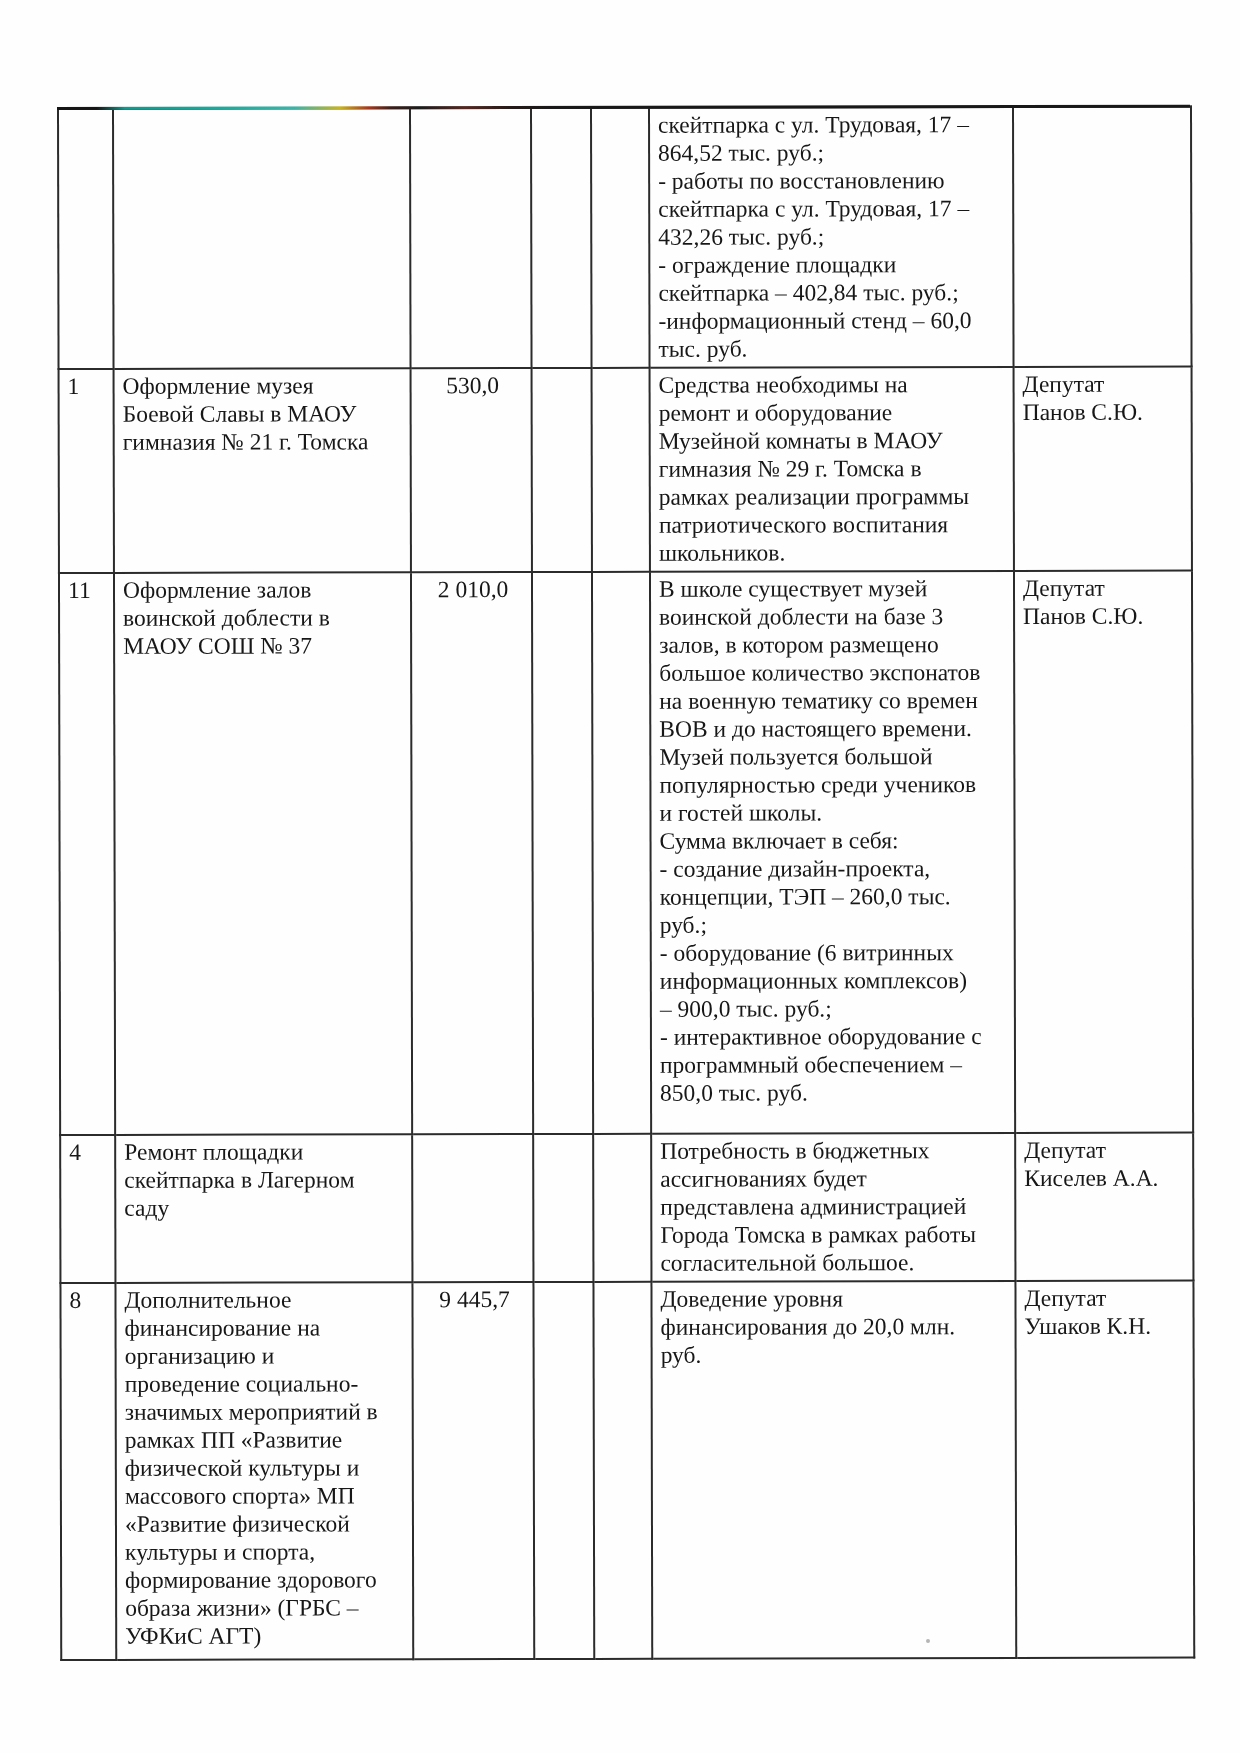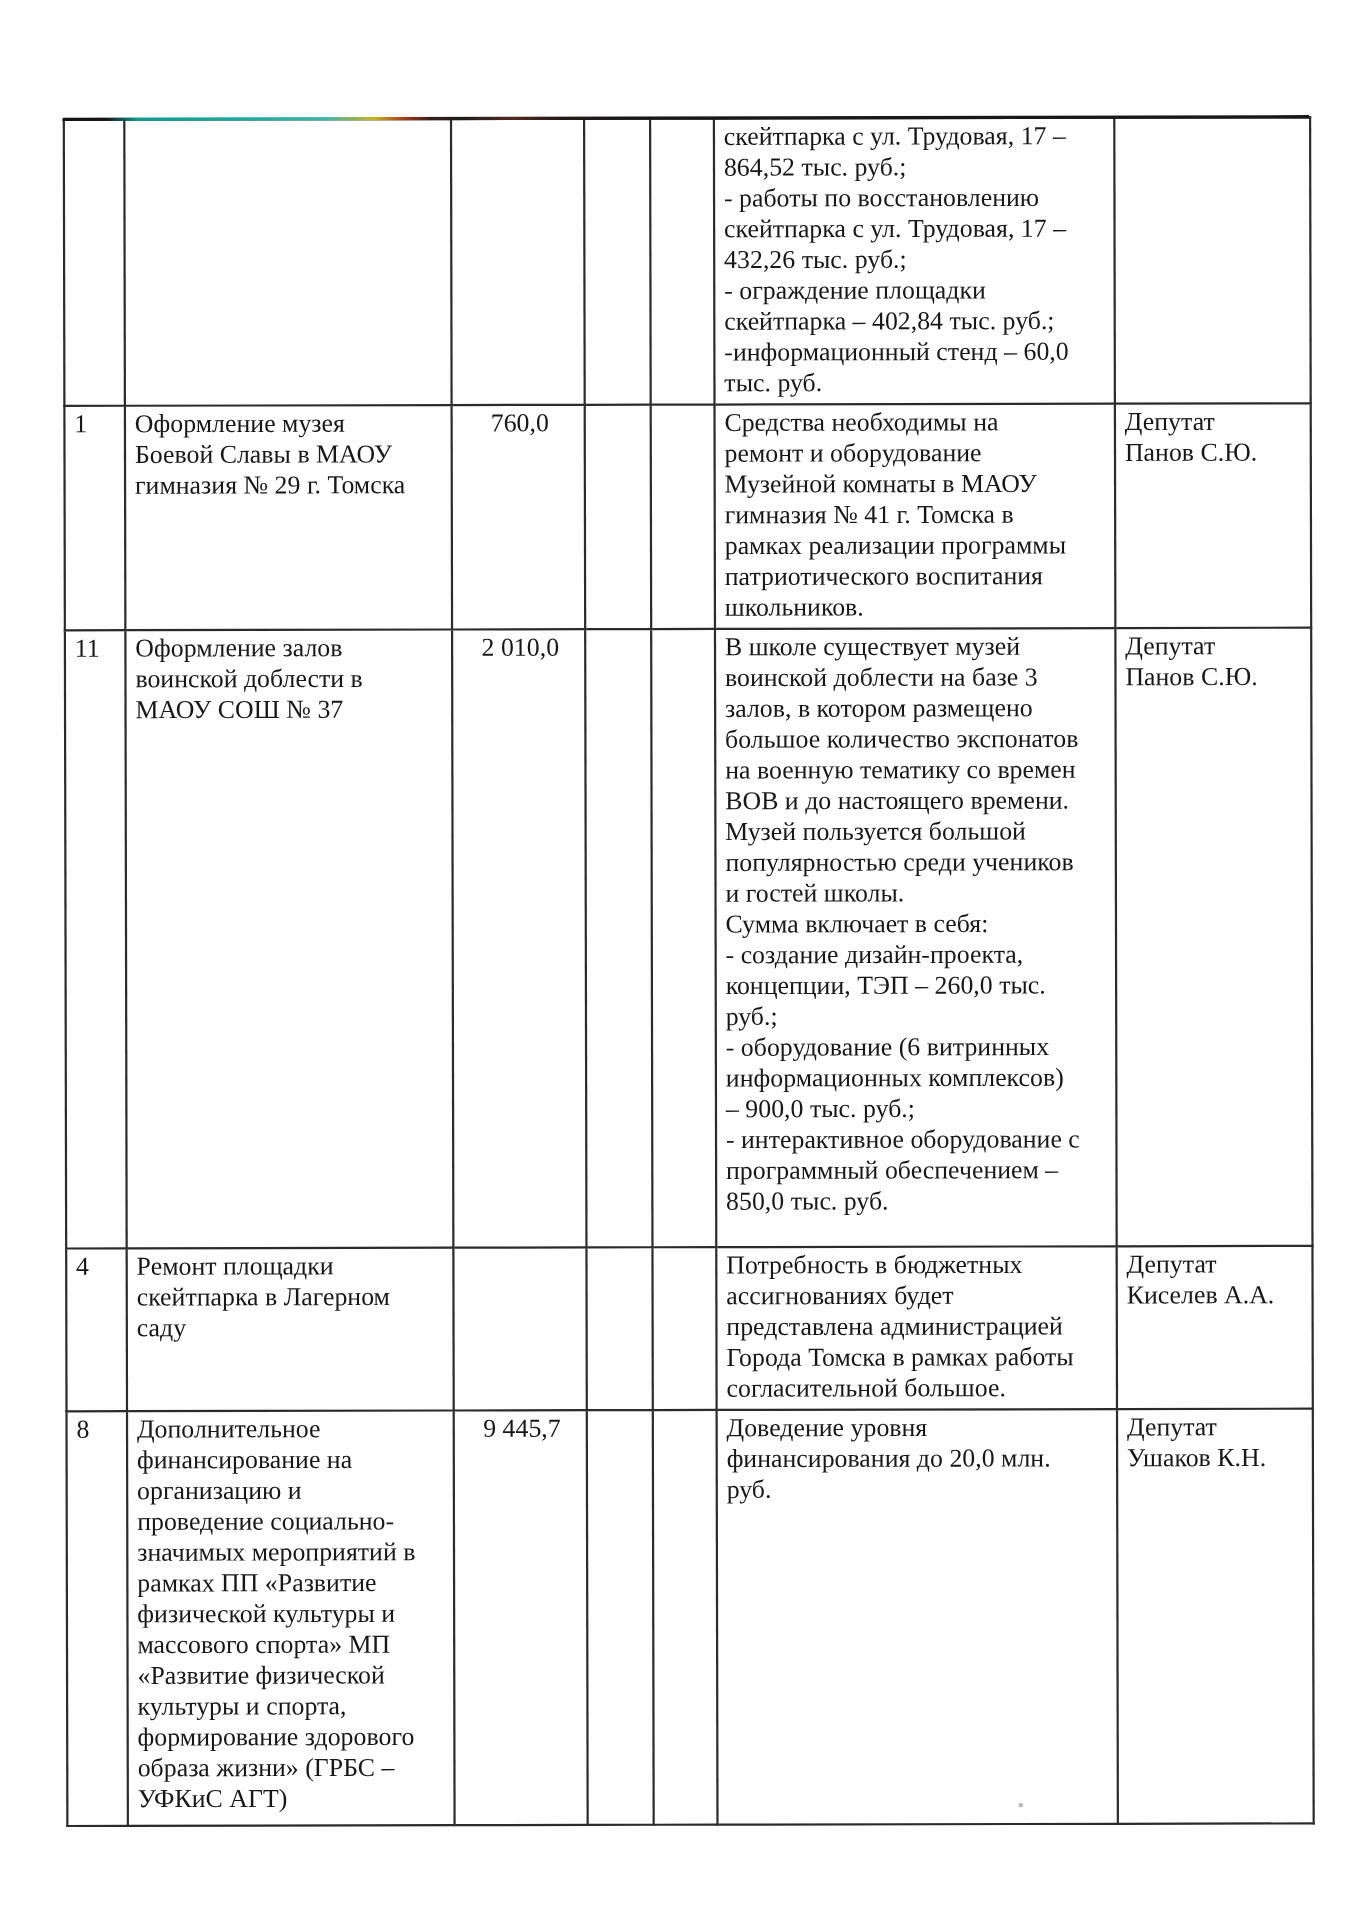--- a/index.html
+++ b/index.html
@@ -106,28 +106,28 @@
 - ограждение площадки
 скейтпарка – 402,84 тыс. руб.;
 -информационный стенд – 60,0
 тыс. руб.</td>
           <td class="c-init"></td>
         </tr>
         <tr class="row-10">
           <td class="c-num">1</td>
           <td class="c-title">Оформление музея
 Боевой Славы в МАОУ
-гимназия № 29 г. Томска</td>
-          <td class="c-amount">760,0</td>
+гимназия № 21 г. Томска</td>
+          <td class="c-amount">530,0</td>
           <td class="c-e1"></td>
           <td class="c-e2"></td>
           <td class="c-just">Средства необходимы на
 ремонт и оборудование
 Музейной комнаты в МАОУ
-гимназия № 41 г. Томска в
+гимназия № 29 г. Томска в
 рамках реализации программы
 патриотического воспитания
 школьников.</td>
           <td class="c-init">Депутат
 Панов С.Ю.</td>
         </tr>
         <tr class="row-11">
           <td class="c-num">11</td>
           <td class="c-title">Оформление залов
 воинской доблести в

